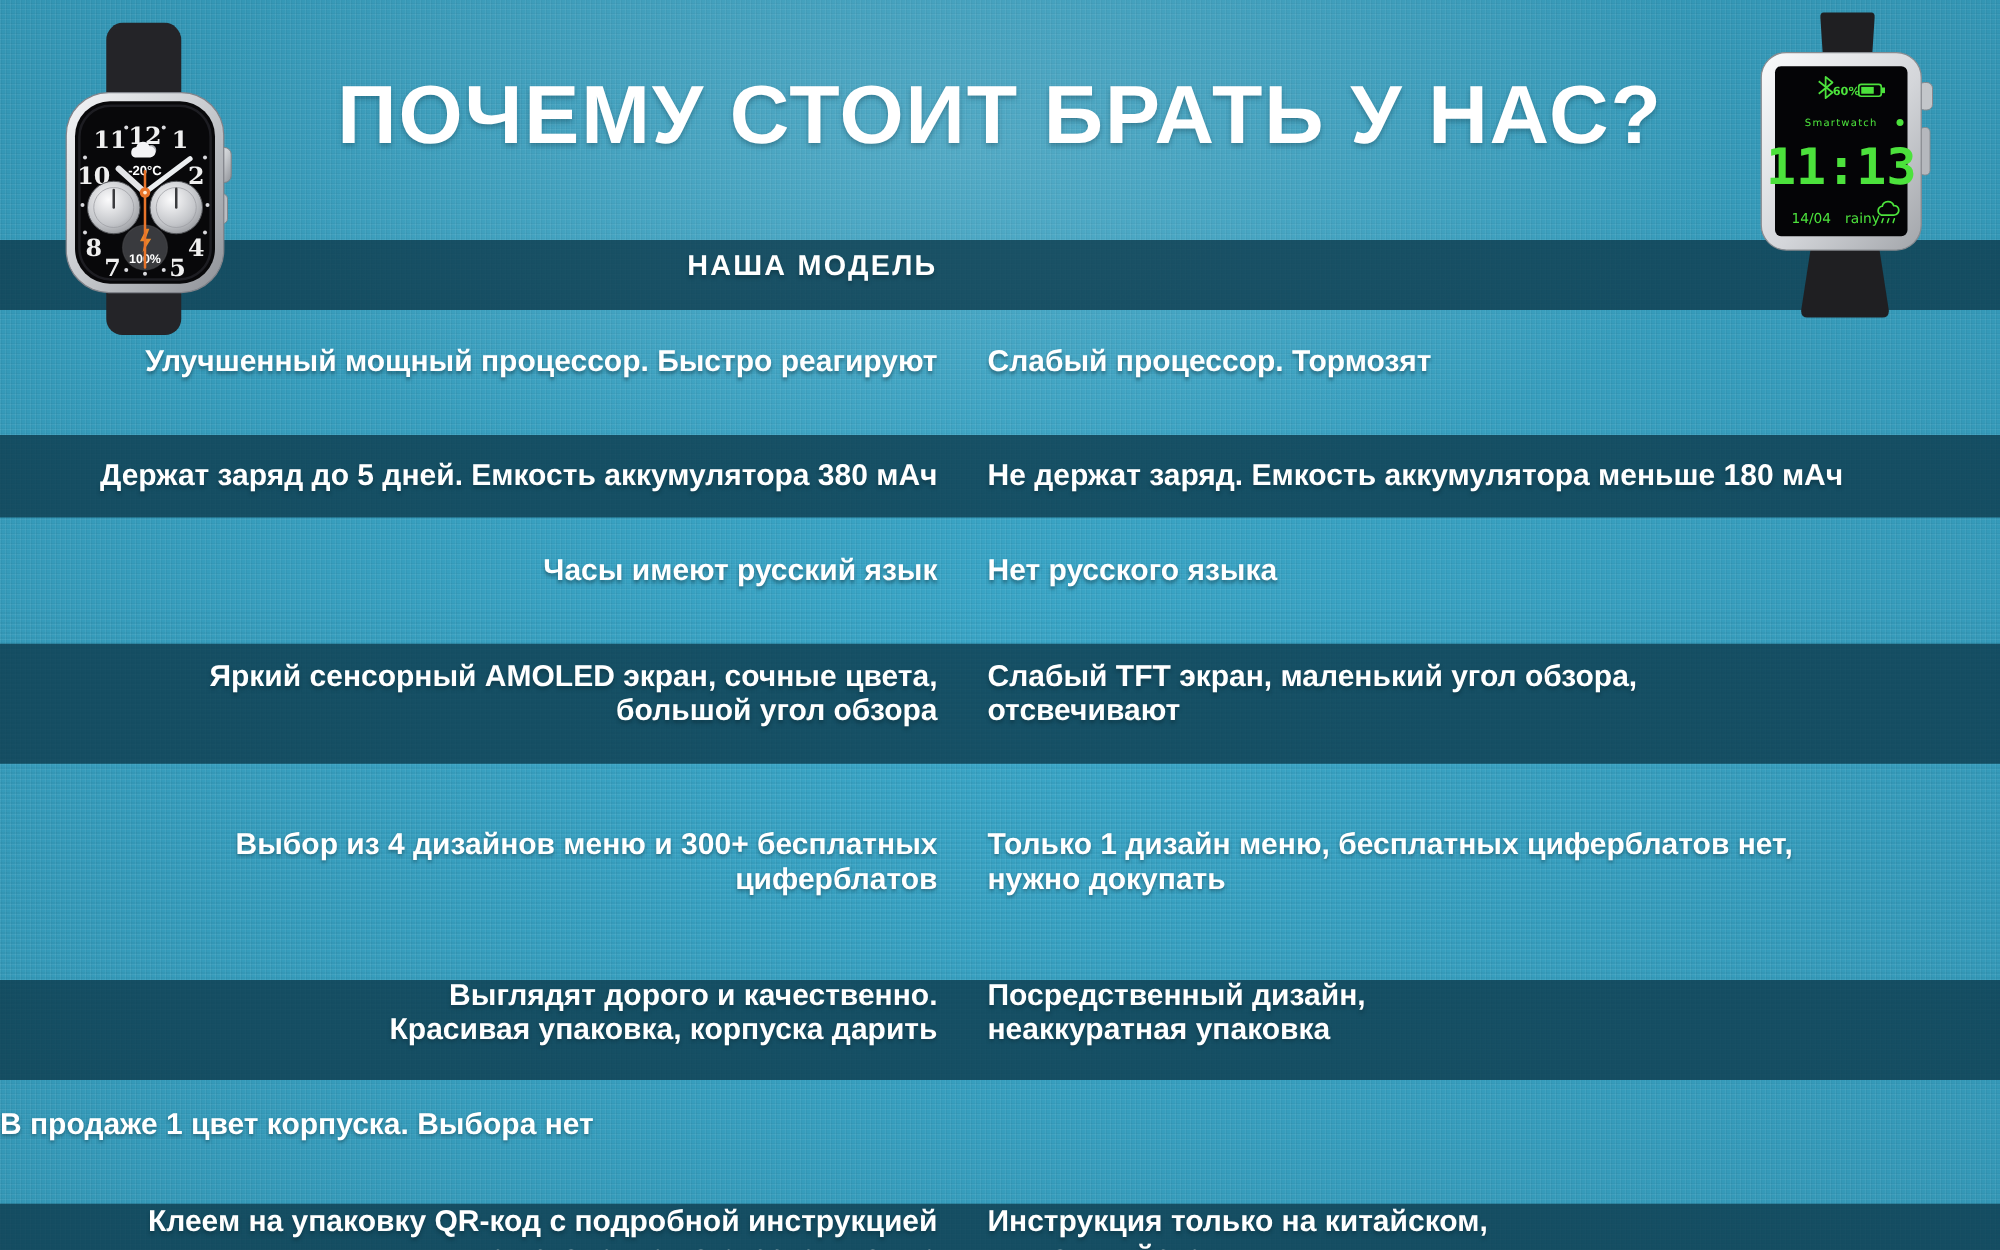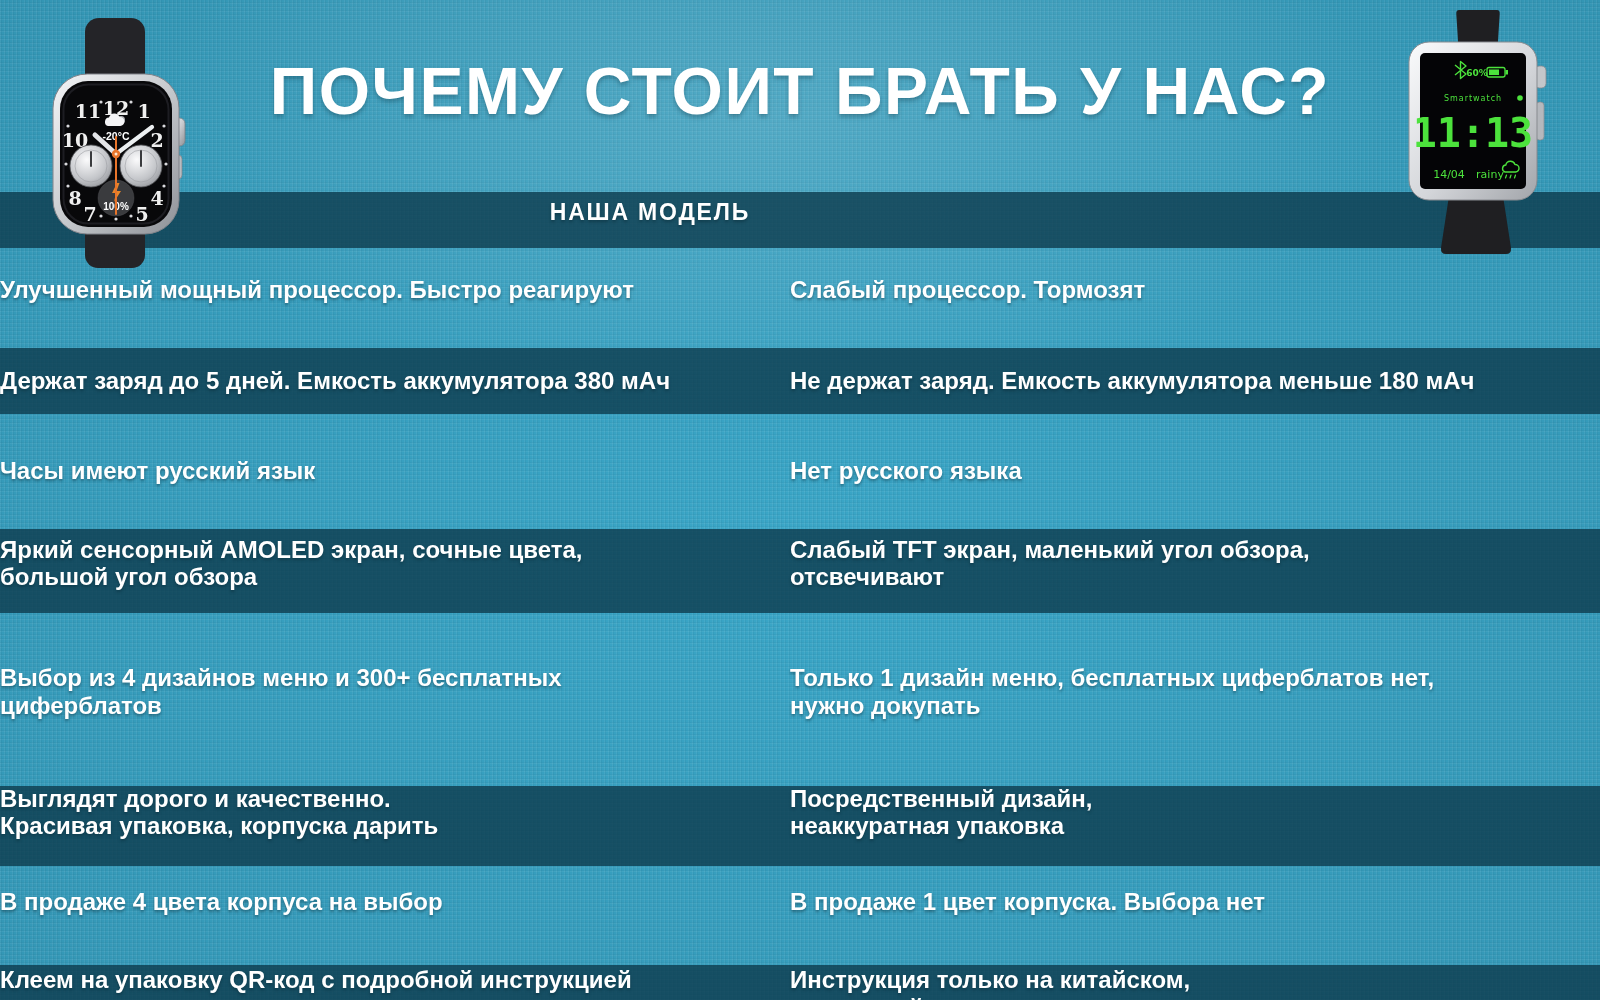--- a/index.html
+++ b/index.html
@@ -23,29 +23,29 @@
   .band{ width:100%; }
   .band.dark{ background:rgba(12,56,74,.78); }
   .band-inner{
     display:grid; grid-template-columns:750px 1fr; column-gap:40px;
     align-items:center; height:100%;
   }
   .cell{
     color:#fff; font-weight:700; font-size:24px; line-height:27.5px;
     white-space:pre-line; text-shadow:0 2px 3px rgba(8,40,52,.45);
   }
-  .cell.ours{ text-align:left; }
+  .cell.ours{ text-align:right; }
   .cell.others{ text-align:left; padding-right:12px; }
   .col-header{
     color:#fff; font-weight:700; font-size:23px; letter-spacing:1.8px;
     text-shadow:0 2px 3px rgba(8,40,52,.45);
   }
   .col-header.ours{ text-align:right; }
   .h-head{ height:56px; } .h1{ height:100px; } .h2{ height:66px; }
-  .h3{ height:101px;margin-top:14px; } .h4{ height:84px; } .h5{ height:173px; }
+  .h3{ height:101px; } .h4{ height:96px; } .h5{ height:173px; }
   .h6{ height:80px; } .h7{ height:99px; } .h8{ height:85px; }
   .up8 .band-inner{ transform:translateY(-8px); }
   .up14 .band-inner{ transform:translateY(-14px); }
   .watch{ position:absolute; z-index:5; }
   .watch-left{ left:35px; top:18px; }
   .watch-right{ left:1393px; top:6px; }
 </style>
 </head>
 <body>
 
@@ -104,21 +104,20 @@
       <div class="band-inner">
         <div class="cell ours">Выглядят дорого и качественно.
 Красивая упаковка, корпуска дарить</div>
         <div class="cell others">Посредственный дизайн,
 неаккуратная упаковка</div>
       </div>
     </div>
 
     <div class="band h7 up14">
       <div class="band-inner">
-        <div class="cell ours">В продаже 4 цвета корпуса на выбор</div>
         <div class="cell others">В продаже 1 цвет корпуска. Выбора нет</div>
       </div>
     </div>
 
     <div class="band dark h8 up14">
       <div class="band-inner">
         <div class="cell ours">Клеем на упаковку QR-код с подробной инструкцией
 по установке на русском языке</div>
         <div class="cell others">Инструкция только на китайском,
 или английском</div>

